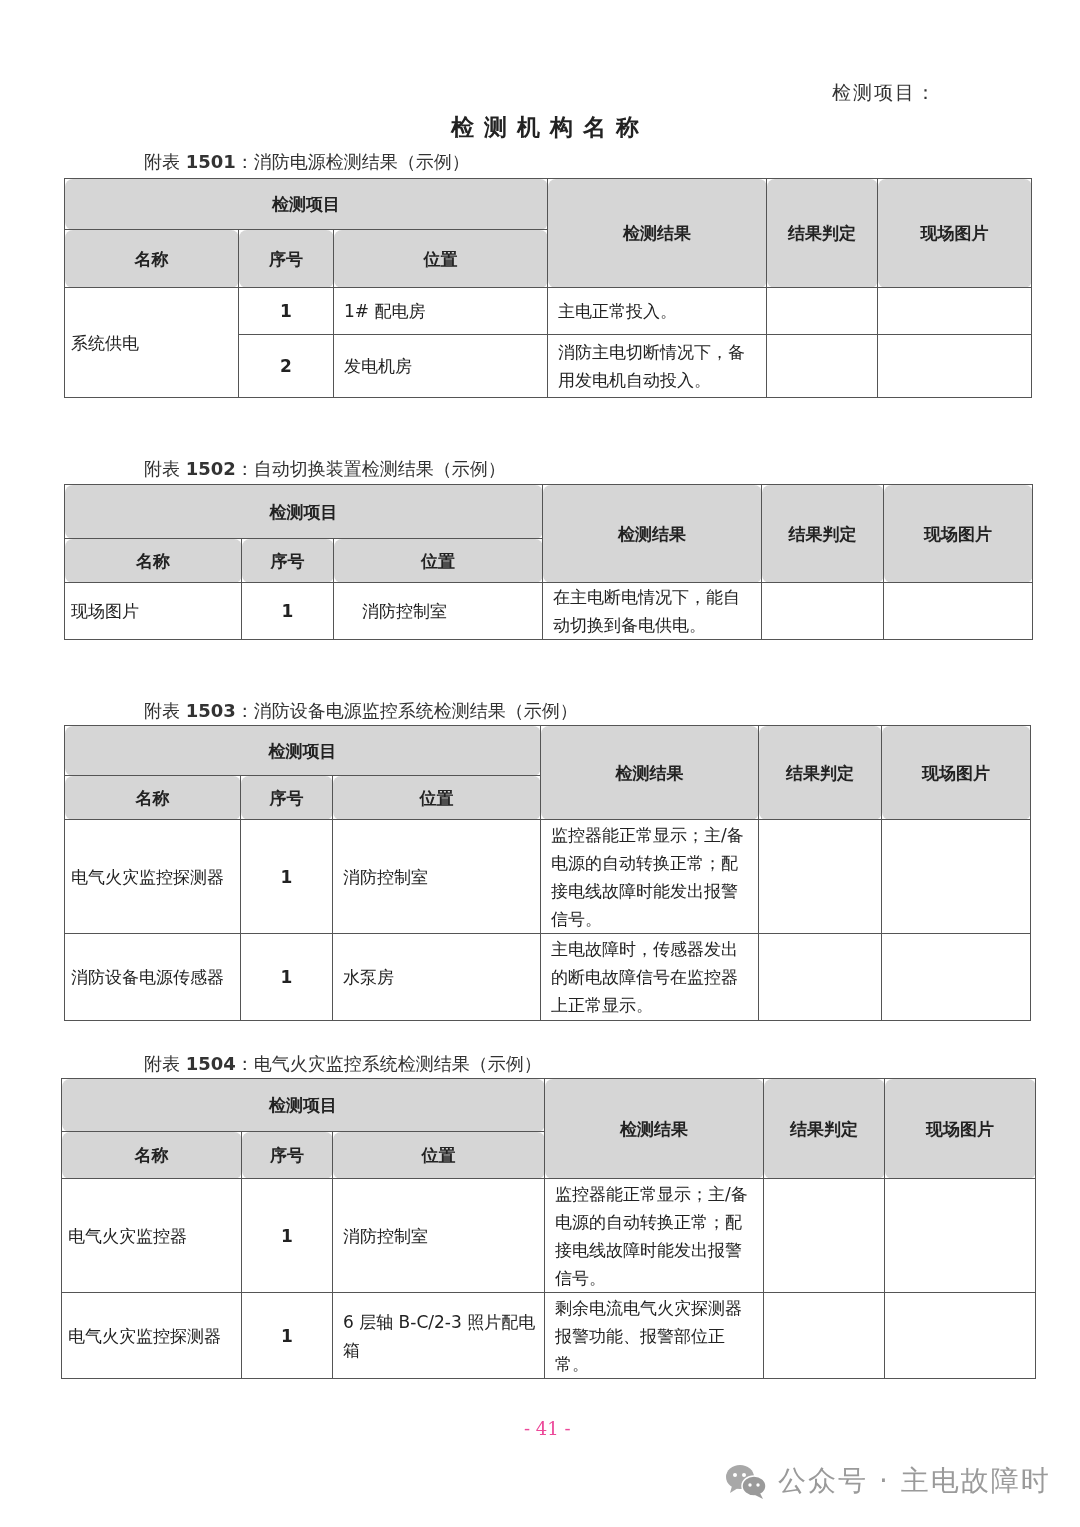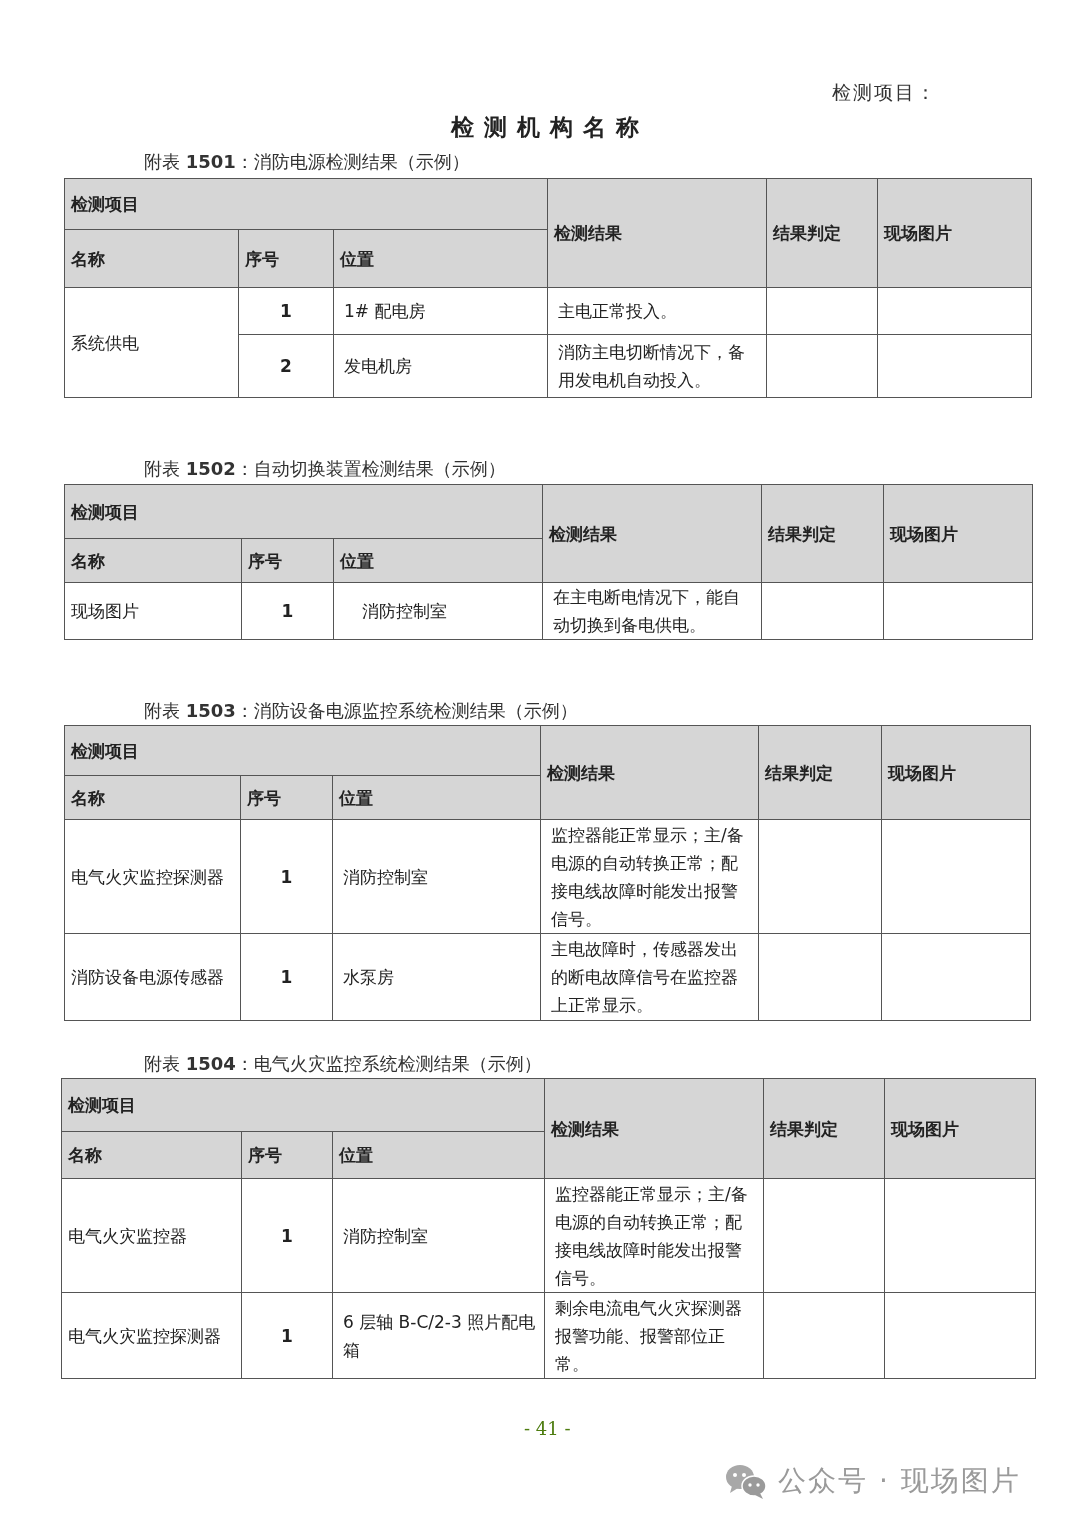--- a/index.html
+++ b/index.html
@@ -20,27 +20,27 @@
     position: absolute; left: 144px; font-size: 18px; color: #333;
   }
   .caption .num { font-weight: bold; }
   table.rt {
     position: absolute; border-collapse: collapse; table-layout: fixed;
     font-size: 17px;
   }
   table.rt td {
     border: 1px solid #555; padding: 0 6px; vertical-align: middle; line-height: 28px;
   }
-  table.rt td.h { background: #d6d6d6; font-weight: bold; text-align: left; font-size: 17px; }
+  table.rt td.h { background: #d6d6d6; font-weight: bold; text-align: center; font-size: 17px; border-radius: 8px; }
   table.rt td.c { text-align: left; }
   table.rt td.seq { text-align: center; font-weight: bold; }
   table.rt td.l { text-align: left; padding-left: 10px; }
   .page-no {
     position: absolute; left: 524px; top: 1418px;
-    font-family: "DejaVu Serif", serif; font-size: 18px; color: #4d7c0f;
+    font-family: "DejaVu Serif", serif; font-size: 18px; color: #ec4899;
   }
   .watermark {
     position: absolute; left: 724px; top: 1462px; display: flex; align-items: center;
     font-size: 28px; color: #9a9a9a; letter-spacing: 2px;
   }
   .wm-icon { width: 44px; height: 38px; margin-right: 10px; }
 </style>
 </head>
 <body>
 
@@ -208,14 +208,14 @@
   <svg class="wm-icon" viewBox="0 0 44 38">
     <ellipse cx="16" cy="15" rx="14" ry="12" fill="#a8a8a8"></ellipse>
     <path d="M8 24 L6 31 L14 26 Z" fill="#a8a8a8"></path>
     <circle cx="11" cy="13" r="2" fill="#fff"></circle>
     <circle cx="20" cy="13" r="2" fill="#fff"></circle>
     <ellipse cx="30" cy="24" rx="12" ry="10" fill="#9a9a9a" stroke="#fff" stroke-width="1.5"></ellipse>
     <path d="M36 31 L39 37 L31 33 Z" fill="#9a9a9a"></path>
     <circle cx="26" cy="23" r="1.7" fill="#fff"></circle>
     <circle cx="34" cy="23" r="1.7" fill="#fff"></circle>
   </svg>
-  <span>公众号 · 现场图片</span>
+  <span>公众号 · 主电故障时</span>
 </div>
 
 </body></html>

